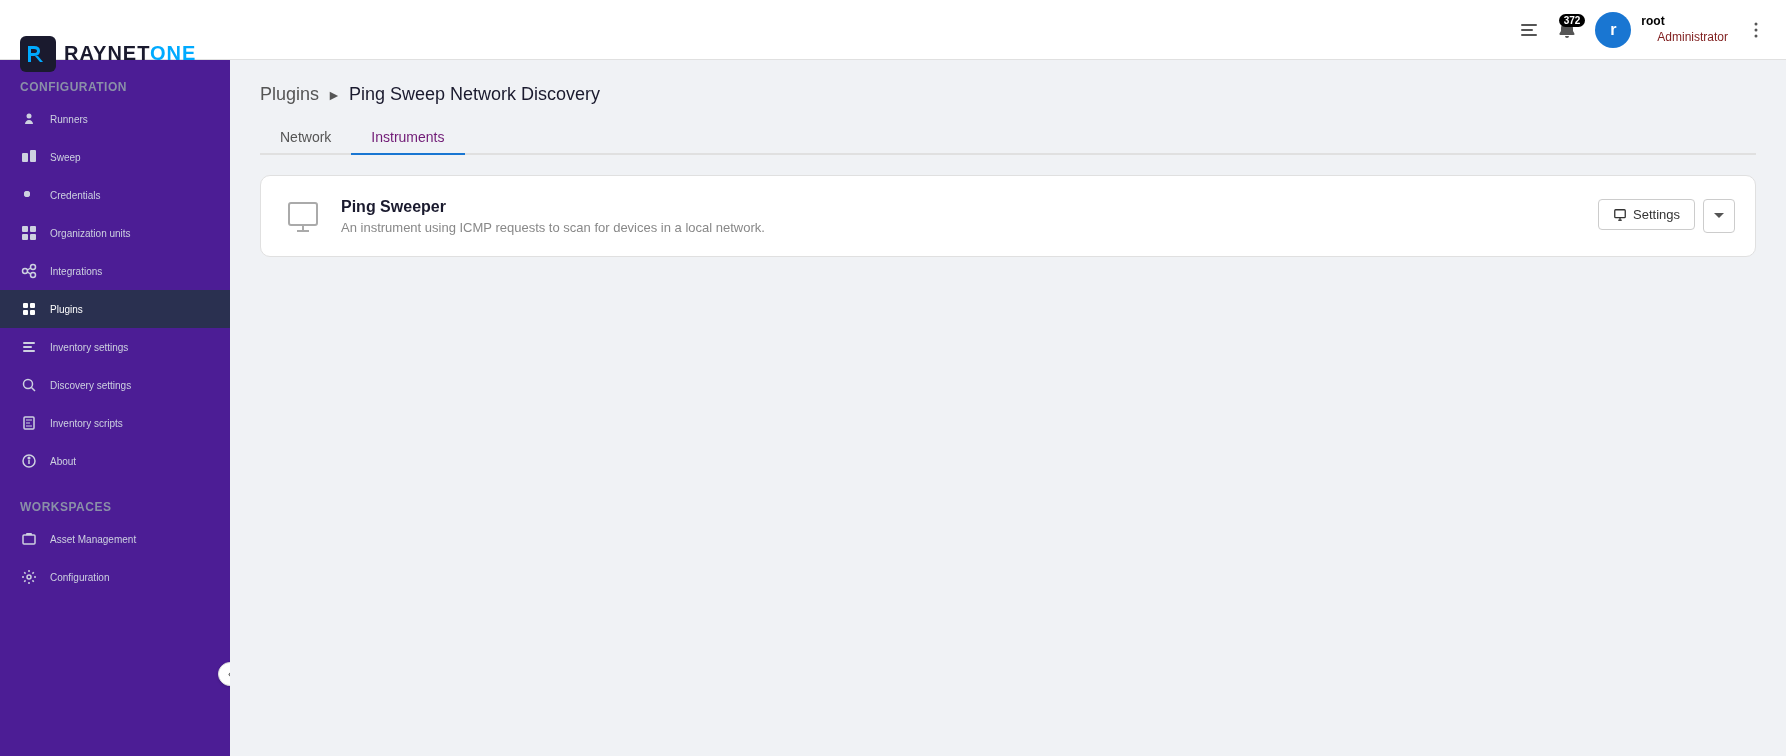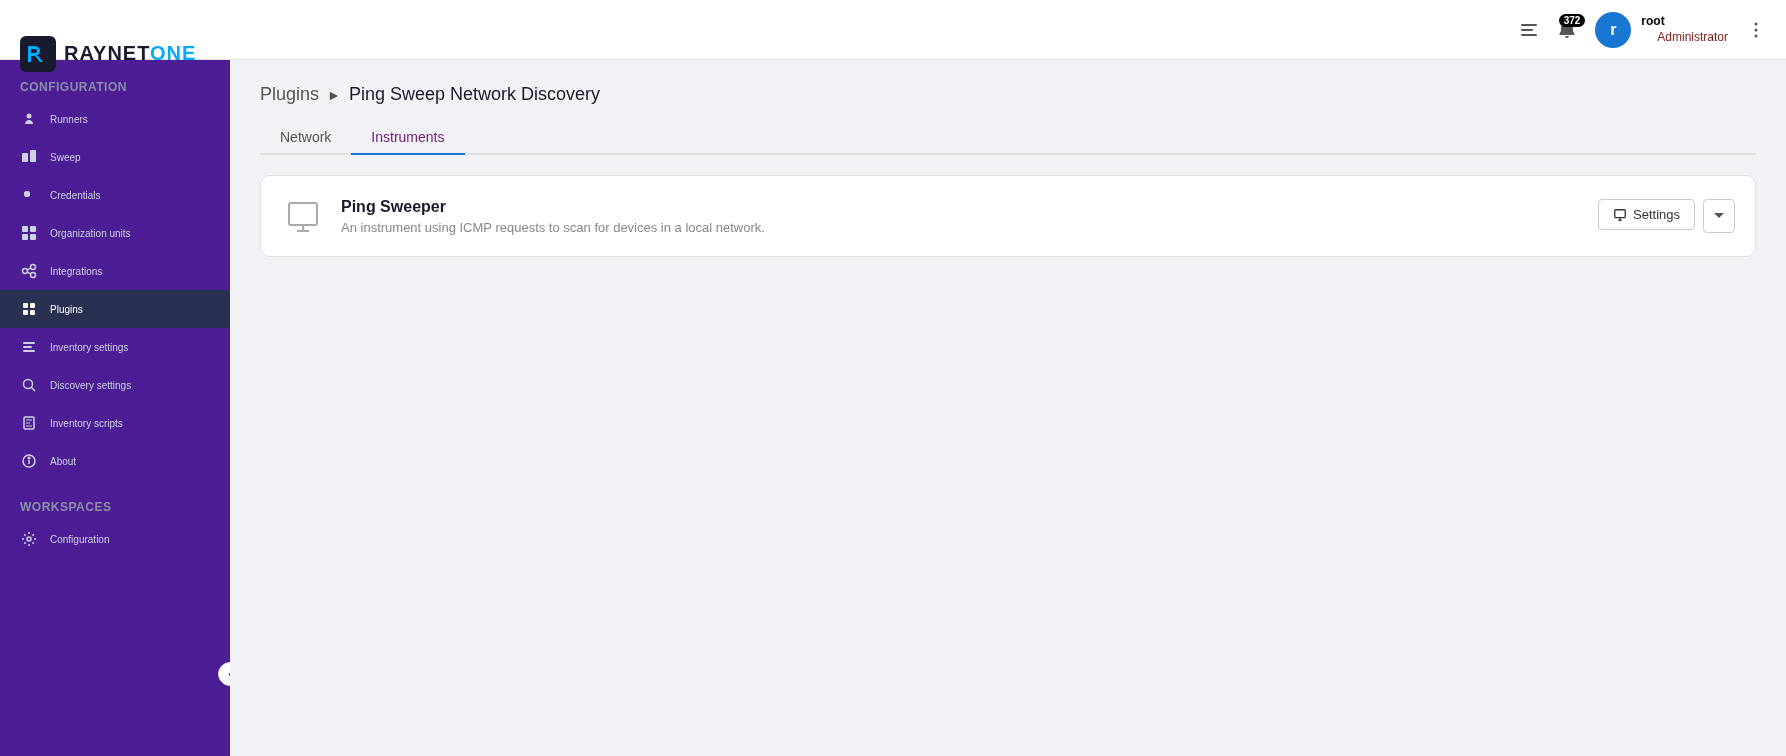--- a/index.html
+++ b/index.html
@@ -406,20 +406,29 @@
         <svg width="16" height="16" viewBox="0 0 16 16" fill="none" stroke="currentColor" stroke-width="1.5">
             <circle cx="8" cy="8" r="6"></circle>
             <line x1="8" y1="7" x2="8" y2="11"></line>
             <circle cx="8" cy="5" r="0.8" fill="currentColor"></circle>
           </svg>
       </span>
       <span>About</span>
     </div>
 
     <div class="sidebar-section-label">Workspaces</div>
+    <div class="sidebar-item">
+      <span class="sidebar-item-icon">
+        <svg width="16" height="16" viewBox="0 0 16 16" fill="currentColor">
+            <rect x="2" y="4" width="12" height="9" rx="1" fill="none" stroke="currentColor" stroke-width="1.5"></rect>
+            <path d="M5 4V3a1 1 0 011-1h4a1 1 0 011 1v1"></path>
+          </svg>
+      </span>
+      <span>Asset Management</span>
+    </div>
     <div class="sidebar-item">
       <span class="sidebar-item-icon">
         <svg width="16" height="16" viewBox="0 0 16 16" fill="none" stroke="currentColor" stroke-width="1.5">
             <circle cx="8" cy="8" r="2"></circle>
             <path d="M8 1v2M8 13v2M1 8h2M13 8h2M3.2 3.2l1.4 1.4M11.4 11.4l1.4 1.4M3.2 12.8l1.4-1.4M11.4 4.6l1.4-1.4"></path>
           </svg>
       </span>
       <span>Configuration</span>
     </div>
 

